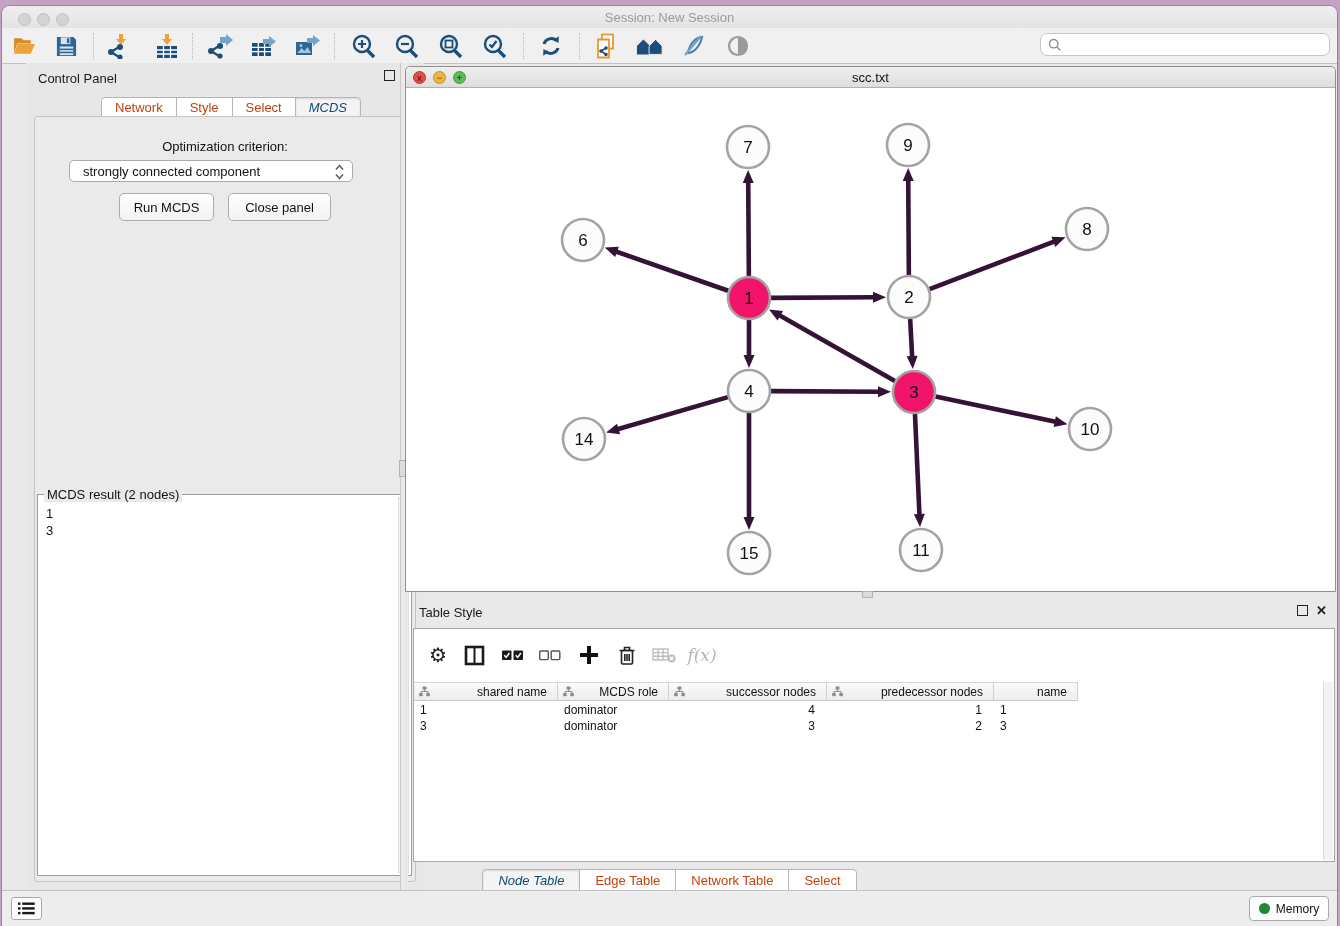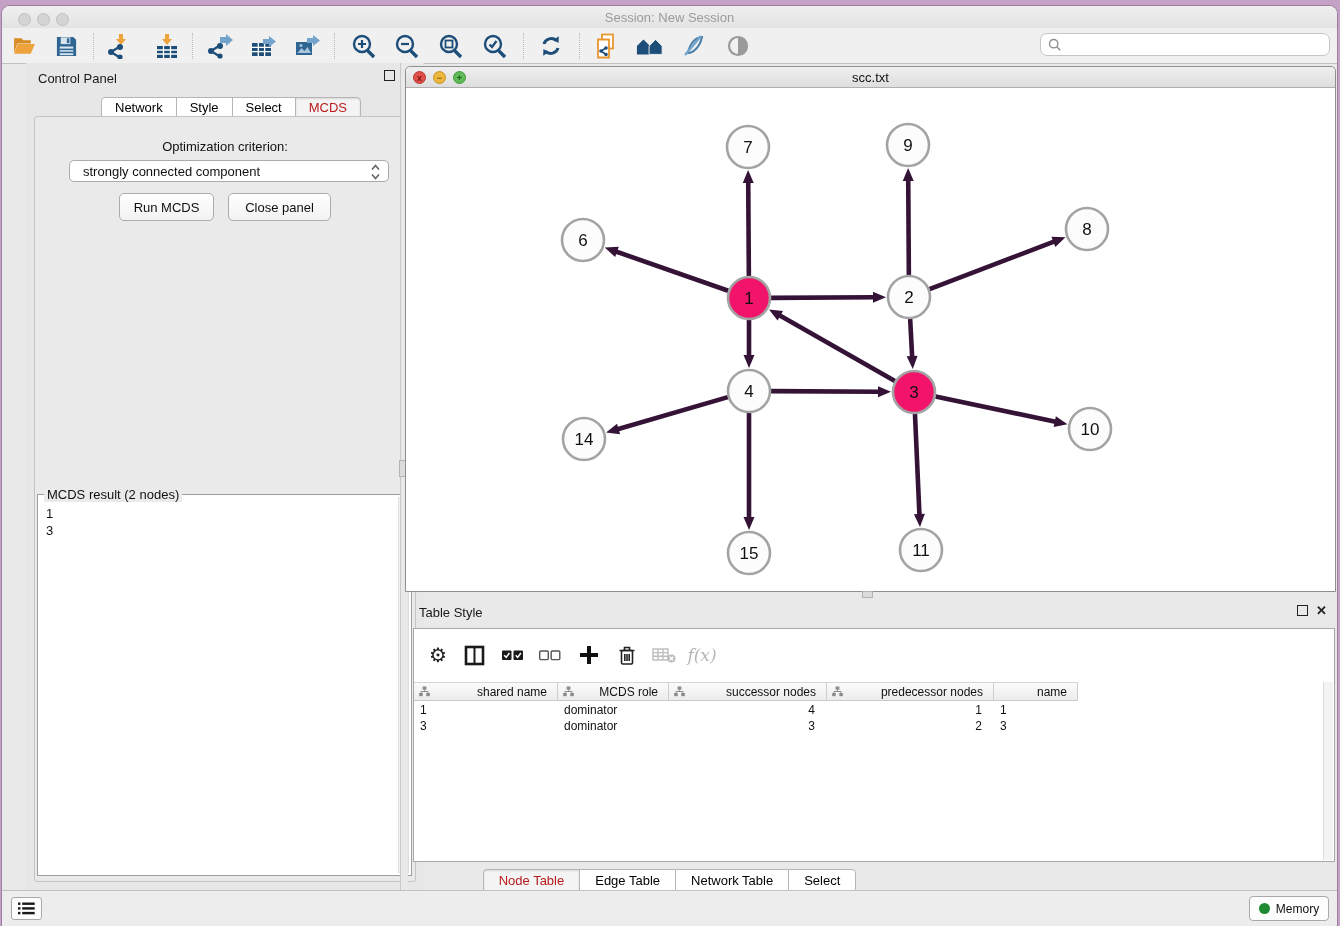--- a/index.html
+++ b/index.html
@@ -26,29 +26,29 @@
   .searchbox svg{margin-left:7px;}
   .searchbox input{border:none;outline:none;flex:1;font-size:12px;background:transparent;
       font-family:"Liberation Sans",sans-serif;}
   
   .cpanel{position:absolute;left:0;top:57px;width:398px;height:827px;background:#E7E7E7;margin-left:24px;}
   .cp-title{position:absolute;left:12px;top:8px;font-size:13px;color:#1A1A1A;}
   .win-btns{position:absolute;top:7px;display:flex;gap:8px;align-items:center;}
   .wb-sq{width:9px;height:9px;border:1.6px solid #222;display:inline-block;}
   .wb-x{font-size:13px;font-weight:bold;color:#222;line-height:9px;}
   .cp-tabs{position:absolute;left:75px;top:34px;display:flex;}
-  .tab{font-size:13px;color:#000000;background:#FFF;border:1px solid #B5B5B5;
+  .tab{font-size:13px;color:#c2410c;background:#FFF;border:1px solid #B5B5B5;
       padding:2px 13px 3px 13px;margin-left:-1px;}
   .tab:first-child{border-radius:4px 0 0 4px;margin-left:0;}
   .tab:last-child{border-radius:0 4px 4px 0;}
-  .tab.active{color:#b91c1c;background:#F4F4F4;box-shadow:inset 0 1px 2px rgba(0,0,0,.12);}
+  .tab.active{color:#0c4a6e;background:#F4F4F4;box-shadow:inset 0 1px 2px rgba(0,0,0,.12);font-style:italic;}
   .cp-inner{position:absolute;left:8px;top:53px;width:382px;height:766px;background:#EAEAEA;
       border:1px solid #C4C4C4;border-radius:3px;box-sizing:border-box;}
   .opt-label{position:absolute;left:0;top:22px;width:100%;text-align:center;font-size:13px;color:#111;}
-  .dropdown{position:absolute;left:34px;top:43px;width:320px;height:22px;background:#FFF;
+  .dropdown{position:absolute;left:34px;top:43px;width:284px;height:22px;background:#FFF;
       border:1px solid #ABABAB;border-radius:5px;box-sizing:border-box;display:flex;
       align-items:center;font-size:13px;color:#111;padding-left:13px;}
   .dd-stepper{position:absolute;right:7px;top:2px;}
   .btn{position:absolute;height:28px;background:linear-gradient(#FFF,#F2F2F2);
       border:1px solid #ACACAC;border-radius:5px;font-size:13px;color:#111;
       display:flex;align-items:center;justify-content:center;box-sizing:border-box;}
   .fieldset{position:absolute;left:2px;top:377px;width:373px;height:380px;
       border:1px solid #9E9E9E;background:#FFF;}
   .fs-legend{position:absolute;left:6px;top:-8px;background:#EAEAEA;padding:0 3px;
       font-size:13px;color:#111;}

